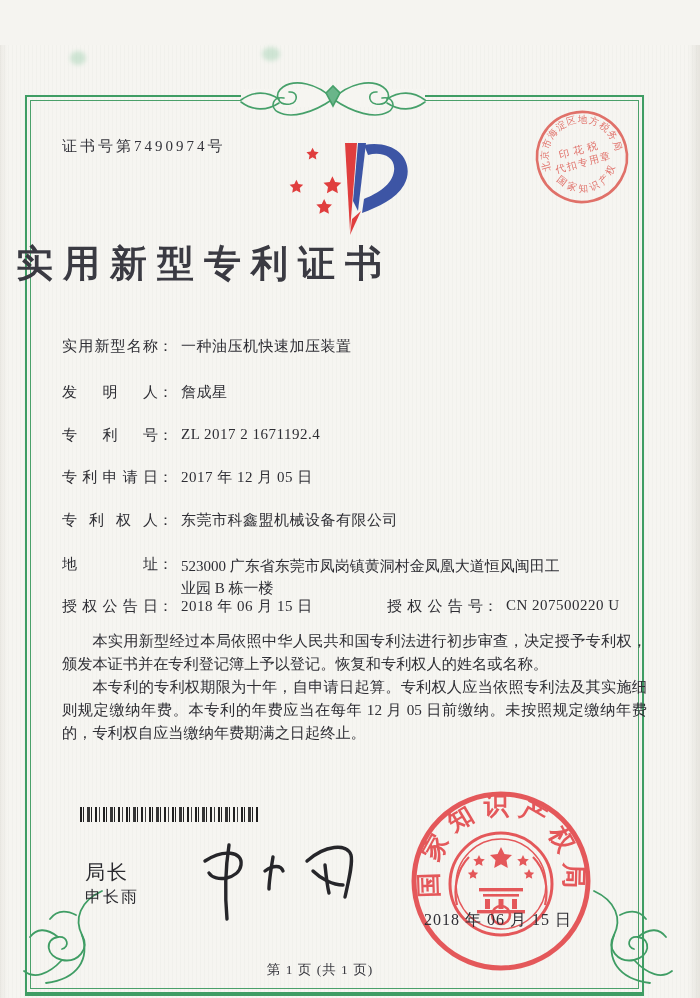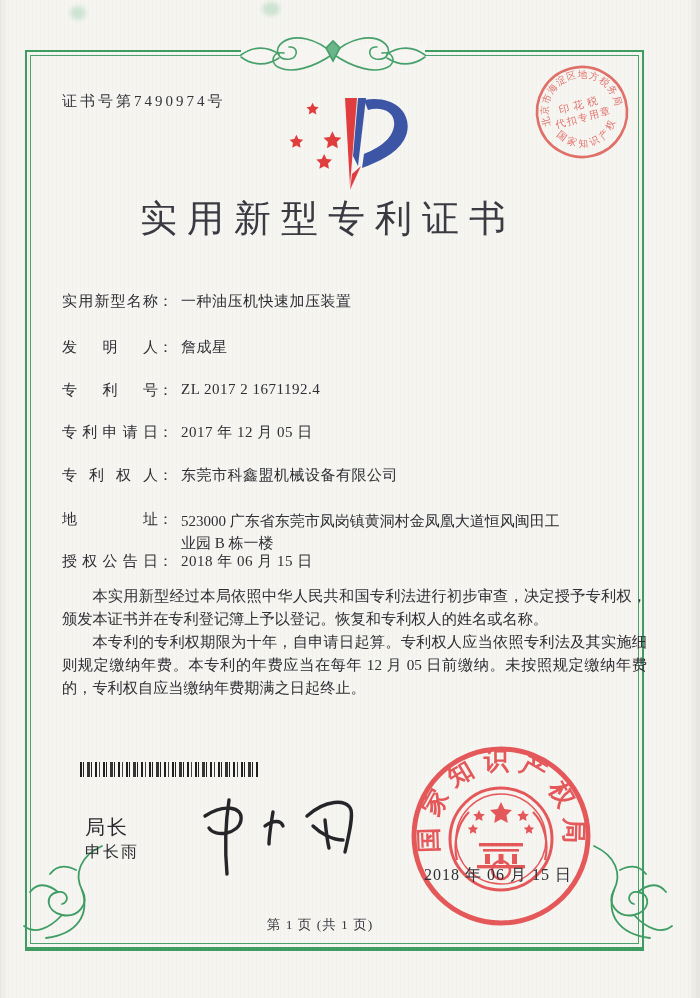--- a/index.html
+++ b/index.html
@@ -3,27 +3,27 @@
 <meta charset="utf-8">
 <style>
   html,body{margin:0;padding:0;}
   body{width:700px;height:998px;position:relative;overflow:hidden;
        font-family:"Liberation Serif","DejaVu Serif",serif;
        background:#f5f4f0;}
   .paper{position:absolute;inset:0;
        background:
          repeating-linear-gradient(90deg, rgba(110,130,110,0.035) 0 1px, rgba(0,0,0,0) 1px 4px),
          linear-gradient(90deg,#eceae5 0,#f6f5f1 8px,#f6f5f1 688px,#e6e4de 700px),
-         #f6f5f1;}
+         #f6f5f1; margin-top: 45px;}
   .frame-outer{position:absolute;left:25px;top:50px;width:615px;height:895px;
        border:2px solid #3f9d64;border-bottom-width:4px;}
   .frame-inner{position:absolute;left:3px;top:3px;right:3px;bottom:3px;border:1px solid #4aa06a;}
   .abs{position:absolute;}
   .cert-no{left:62px;top:92px;font-size:15px;letter-spacing:3px;color:#33333a;}
-  .title{left:16px;right:60px;top:194px;text-align:center;font-size:37px;font-weight:400;
+  .title{left:16px;right:60px;top:194px;text-align:left;font-size:37px;font-weight:700;
          letter-spacing:10px;color:#3a3a42;}
   .frow{position:absolute;left:62px;white-space:nowrap;color:#2e2e34;font-size:15px;}
   .flabel{display:inline-block;width:96px;text-align:justify;text-align-last:justify;vertical-align:top;}
   .fcolon{display:inline-block;margin-right:8px;vertical-align:top;}
   .fvalue{display:inline-block;vertical-align:top;letter-spacing:0.5px;}
   .addr .fvalue{white-space:normal;width:384px;line-height:22px;letter-spacing:0;}
   .grant2{position:absolute;left:325px;top:0;white-space:nowrap;}
   .paras{left:62px;top:584px;width:585px;font-size:15.2px;line-height:23px;color:#2e2e34;
          text-align:justify;}
   .paras p{margin:0;text-indent:2em;}
@@ -125,20 +125,21 @@
     <span class="flabel">专利申请日</span><span class="fcolon">：</span><span class="fvalue">2017 年 12 月 05 日</span>
   </div>
   <div class="frow" style="top:466px;font-family:Liberation Mono, monospace;">
     <span class="flabel">专利权人</span><span class="fcolon">：</span><span class="fvalue">东莞市科鑫盟机械设备有限公司</span>
   </div>
   <div class="frow addr" style="top:510px;">
     <span class="flabel">地址</span><span class="fcolon">：</span><span class="fvalue">523000 广东省东莞市凤岗镇黄洞村金凤凰大道恒风闽田工业园 B 栋一楼</span>
   </div>
   <div class="frow" style="top:552px;width:582px;">
     <span><span class="flabel">授权公告日</span><span class="fcolon">：</span><span class="fvalue">2018 年 06 月 15 日</span></span>
+    <span class="grant2"><span class="flabel">授权公告号</span><span class="fcolon">：</span><span class="fvalue">CN 207500220 U</span></span>
   </div>
 
   <div class="abs paras">
     <p>本实用新型经过本局依照中华人民共和国专利法进行初步审查，决定授予专利权，颁发本证书并在专利登记簿上予以登记。恢复和专利权人的姓名或名称。</p>
     <p>本专利的专利权期限为十年，自申请日起算。专利权人应当依照专利法及其实施细则规定缴纳年费。本专利的年费应当在每年 12 月 05 日前缴纳。未按照规定缴纳年费的，专利权自应当缴纳年费期满之日起终止。</p>
   </div>
 
   <div class="abs barcode"></div>
 
   <div class="abs officer-title">局长</div>

